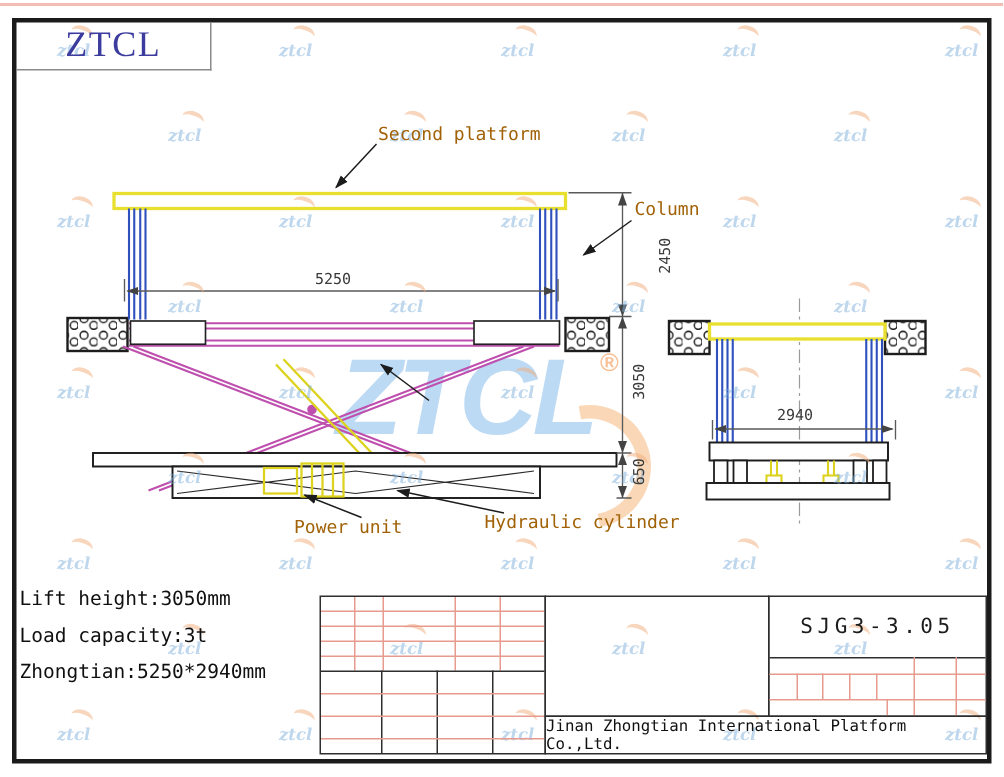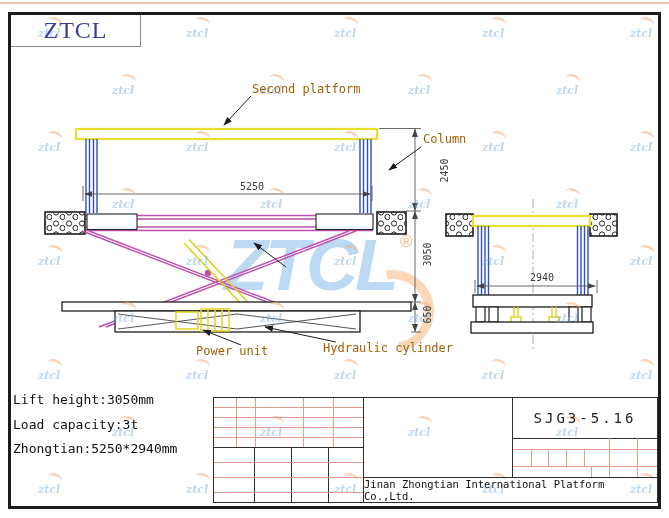--- a/index.html
+++ b/index.html
@@ -213,22 +213,22 @@
       </g>
       <rect x="471" y="322" width="122" height="11" fill="#ffffff" stroke="#1d1d1d" stroke-width="1.3"></rect>
     </g>
   </svg>
 
   <div class="cad" style="left:252px;top:82px;">Second platform</div>
   <div class="cad" style="left:423px;top:132px;">Column</div>
   <div class="cad" style="left:196px;top:344px;text-align:right;">Power unit</div>
   <div class="cad" style="left:291px;top:341px;margin-left:32px;">Hydraulic cylinder</div>
 
-  <div class="dim" style="left:228px;top:181px;width:36px;text-align:right;">5250</div>
-  <div class="dim" style="left:518px;top:272px;width:36px;text-align:right;">2940</div>
+  <div class="dim" style="left:210px;top:181px;width:36px;text-align:left;">5250</div>
+  <div class="dim" style="left:518px;top:272px;width:36px;text-align:left;">2940</div>
   <div class="dim v" style="left:424px;top:165px;">2450</div>
   <div class="dim v" style="left:407px;top:249px;">3050</div>
   <div class="dim v" style="left:407px;top:309px;">650</div>
 
   <div class="tech" style="top:392px;">Lift height:3050mm</div>
   <div class="tech" style="top:417px;">Load capacity:3t</div>
   <div class="tech" style="top:441px;">Zhongtian:5250*2940mm</div>
 
   <div class="tb" style="left:213px;top:397px;width:151px;height:106px;">
 
@@ -246,21 +246,21 @@
     <div class="bl" style="left:77px;top:49px;width:1px;height:55px;"></div>
     <div class="bl" style="left:114px;top:49px;width:1px;height:55px;"></div>
     <div class="rl" style="left:0;top:64px;width:149px;height:1px;"></div>
     <div class="rl" style="left:0;top:79px;width:149px;height:1px;"></div>
     <div class="rl" style="left:0;top:94px;width:149px;height:1px;"></div>
   </div>
 
   <div class="tb" style="left:363px;top:397px;width:150px;height:81px;"></div>
 
   <div class="tb" style="left:512px;top:397px;width:146px;height:81px;">
-    <div id="tb-model" style="position:absolute;left:0;top:0;width:144px;height:40px;">SJG3-5.16</div>
+    <div id="tb-model" style="position:absolute;left:0;top:0;width:144px;height:40px;">SJG3-3.05</div>
     <div class="bl" style="left:0;top:40px;width:144px;height:1px;"></div>
     <div class="rl" style="left:0;top:51px;width:144px;height:1px;"></div>
     <div class="rl" style="left:0;top:68px;width:144px;height:1px;"></div>
     <div class="rl" style="left:96px;top:40px;width:1px;height:39px;"></div>
     <div class="rl" style="left:124px;top:40px;width:1px;height:39px;"></div>
     <div class="rl" style="left:18px;top:51px;width:1px;height:17px;"></div>
     <div class="rl" style="left:35px;top:51px;width:1px;height:17px;"></div>
     <div class="rl" style="left:53px;top:51px;width:1px;height:17px;"></div>
     <div class="rl" style="left:71px;top:51px;width:1px;height:17px;"></div>
     <div class="rl" style="left:78px;top:68px;width:1px;height:11px;"></div>

